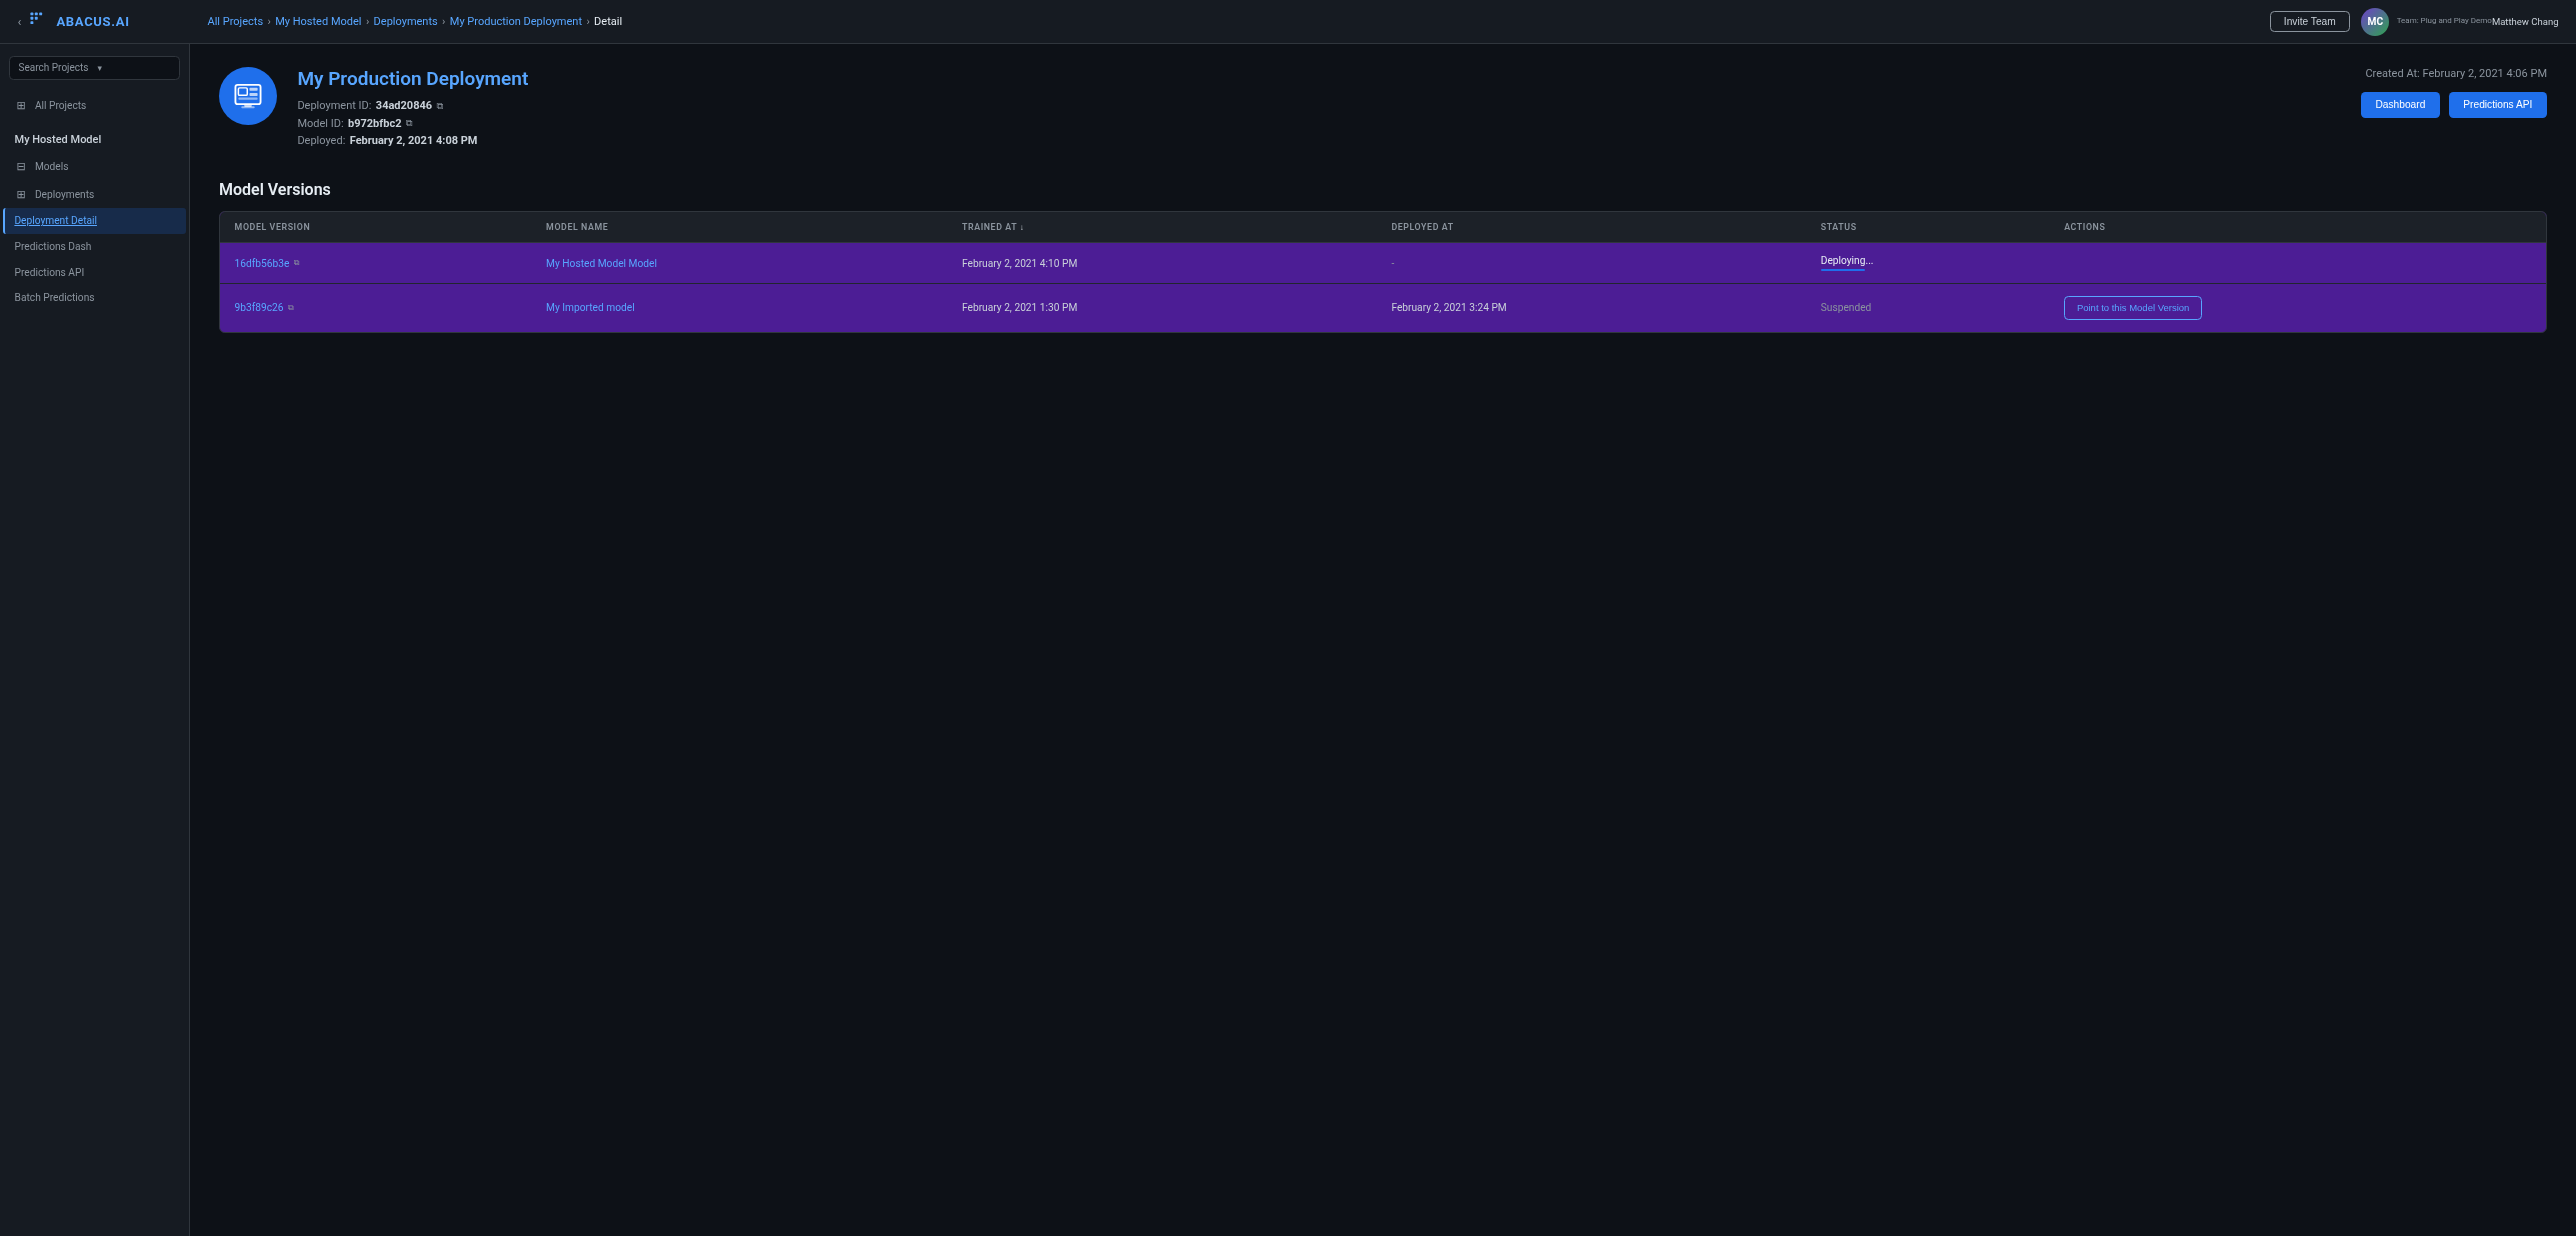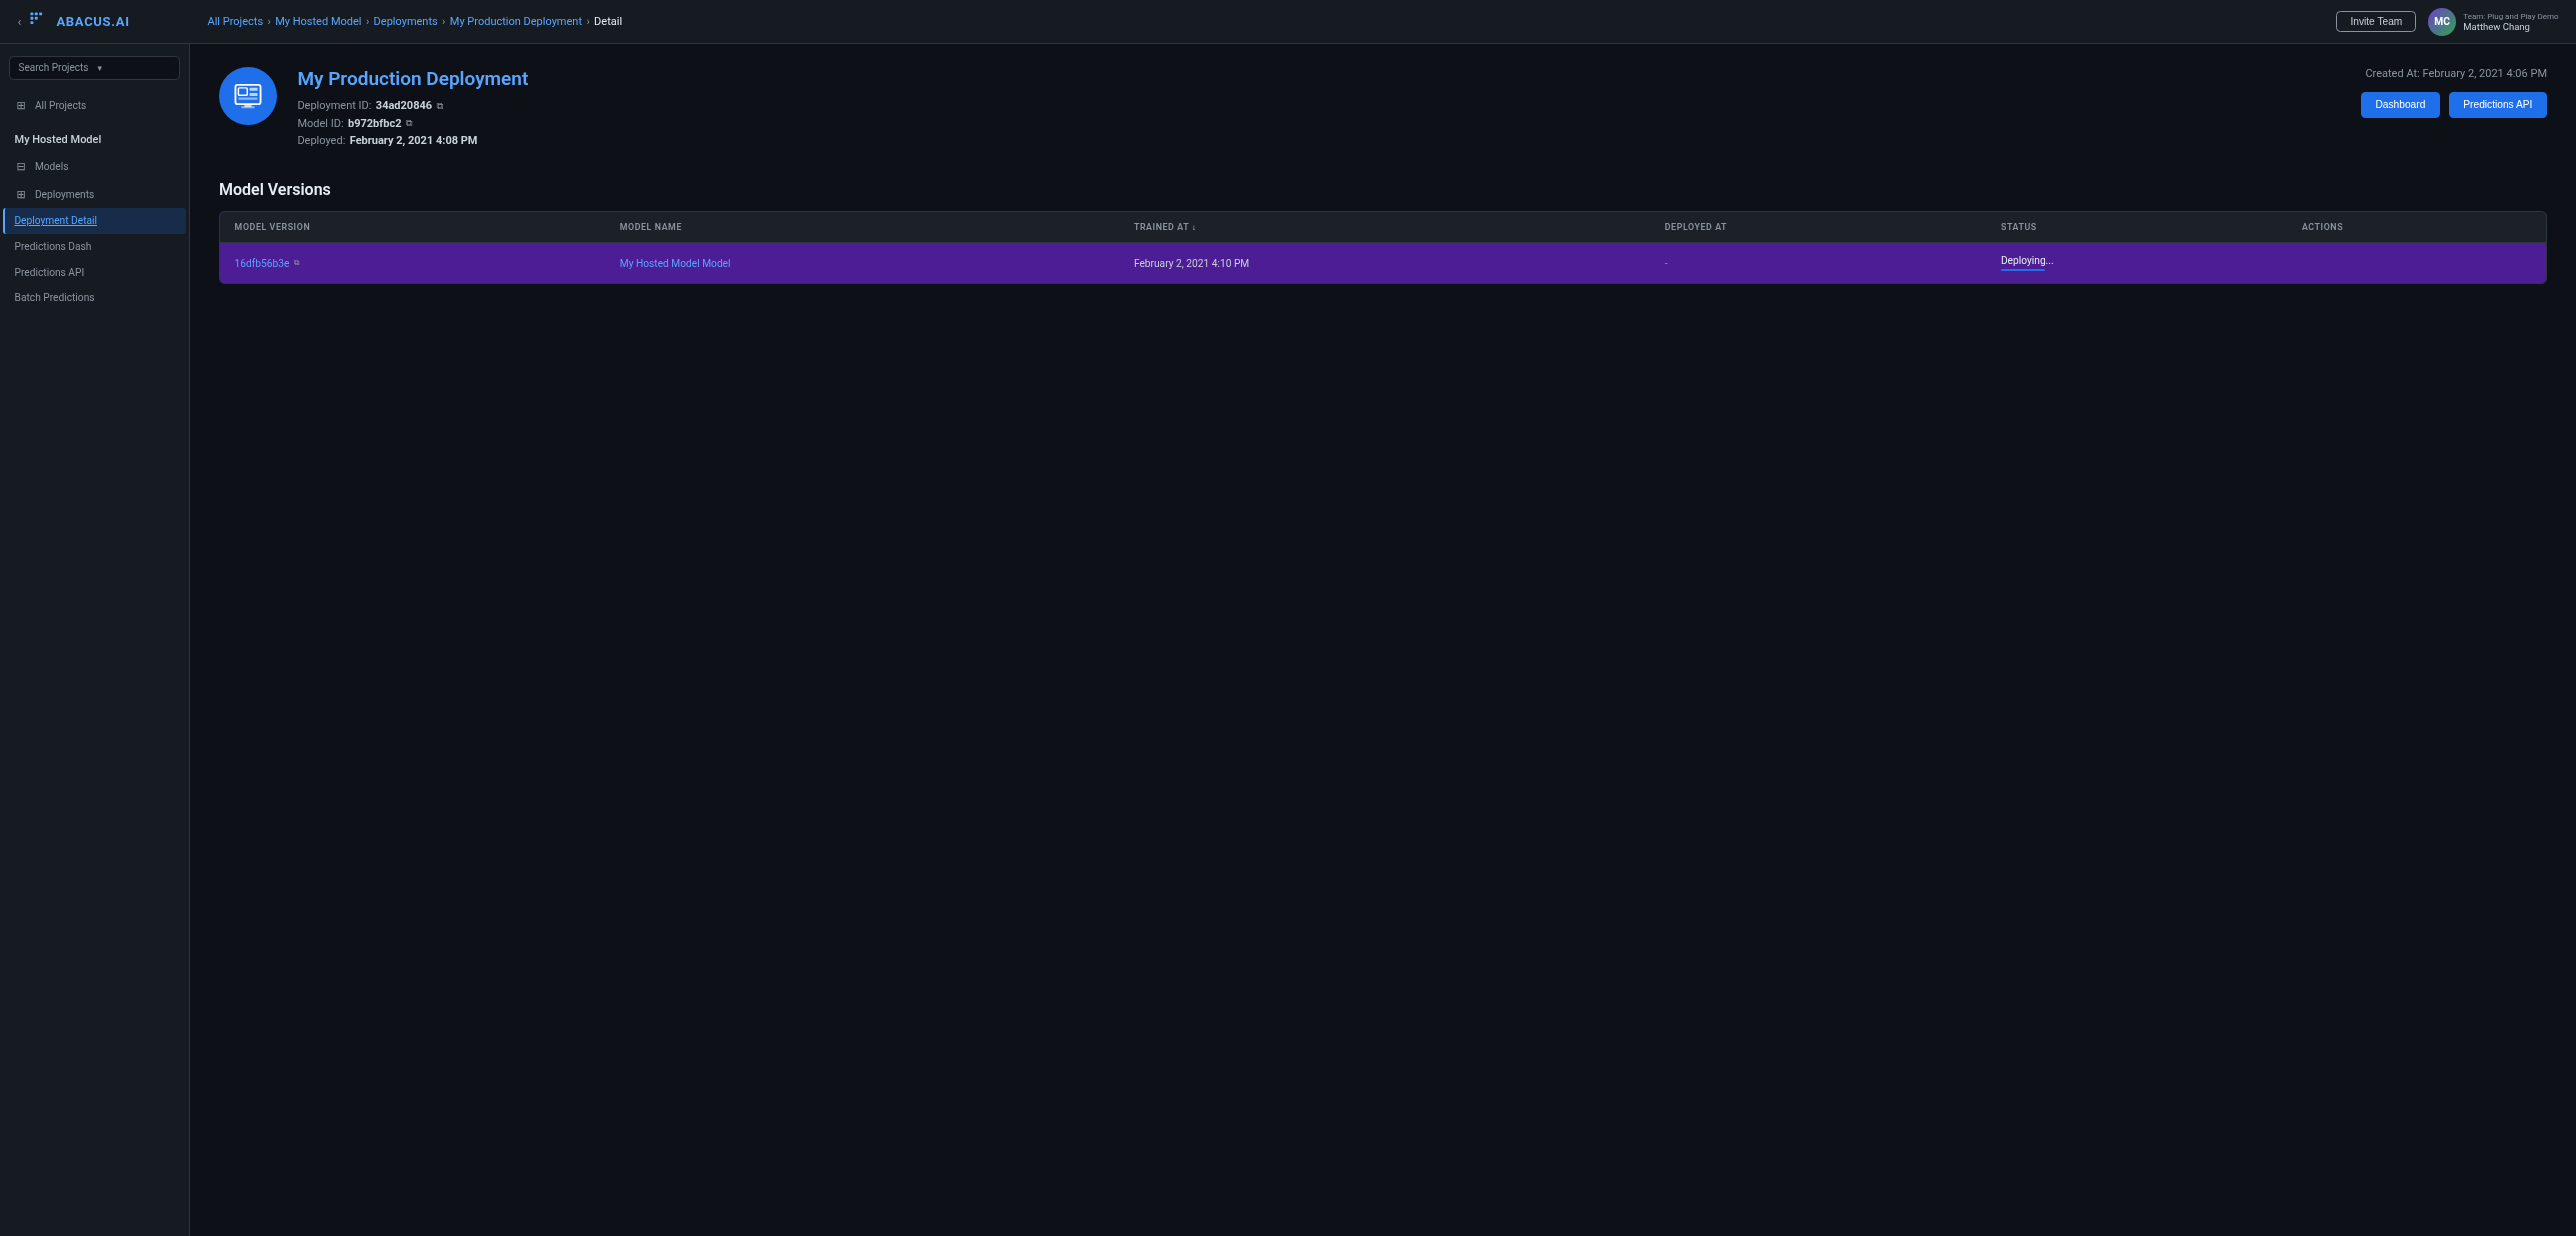--- a/index.html
+++ b/index.html
@@ -87,21 +87,22 @@
       display: flex;
       align-items: center;
       justify-content: center;
       font-size: 10.2px;
       font-weight: bold;
       color: white;
       overflow: hidden;
     }
     .user-info {
       display: flex;
-      flex-direction: column;
+      flex-direction: row;
+      text-align: right;
     }
     .user-team {
       font-size: 8px;
       color: #8b949e;
     }
     .user-name {
       font-size: 9.5px;
       color: #c9d1d9;
     }
 
@@ -509,20 +510,30 @@
                   <span class="model-version-link">16dfb56b3e <span style="font-size:8px;color:#8b949e;">⧉</span></span>
                 </td>
                 <td><span class="model-name-link">My Hosted Model Model</span></td>
                 <td>February 2, 2021 4:10 PM</td>
                 <td><span class="dash-val">-</span></td>
                 <td>
                   <div><span class="status-deploying">Deploying...</span><div class="status-bar"></div></div>
                 </td>
                 <td></td>
               </tr>
+              <tr>
+                <td>
+                  <span class="model-version-link">9b3f89c26 <span style="font-size:8px;color:#8b949e;">⧉</span></span>
+                </td>
+                <td><span class="model-name-link">My Imported model</span></td>
+                <td>February 2, 2021 1:30 PM</td>
+                <td>February 2, 2021 3:24 PM</td>
+                <td><span class="status-suspended">Suspended</span></td>
+                <td><button class="point-btn">Point to this Model Version</button></td>
+              </tr>
             </tbody>
         </table>
       </div>
     </div>
 
   </main>
 </div>
 
 
 </body></html>

